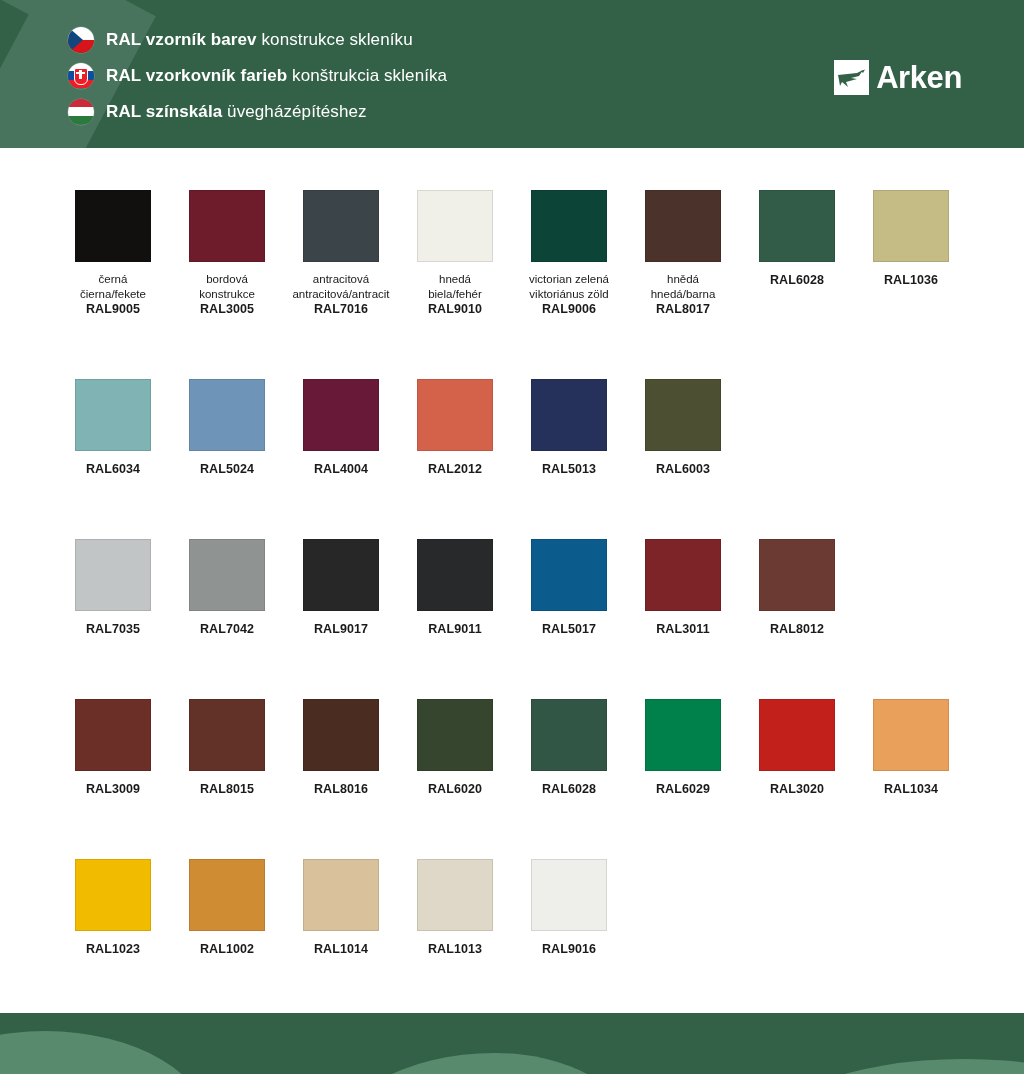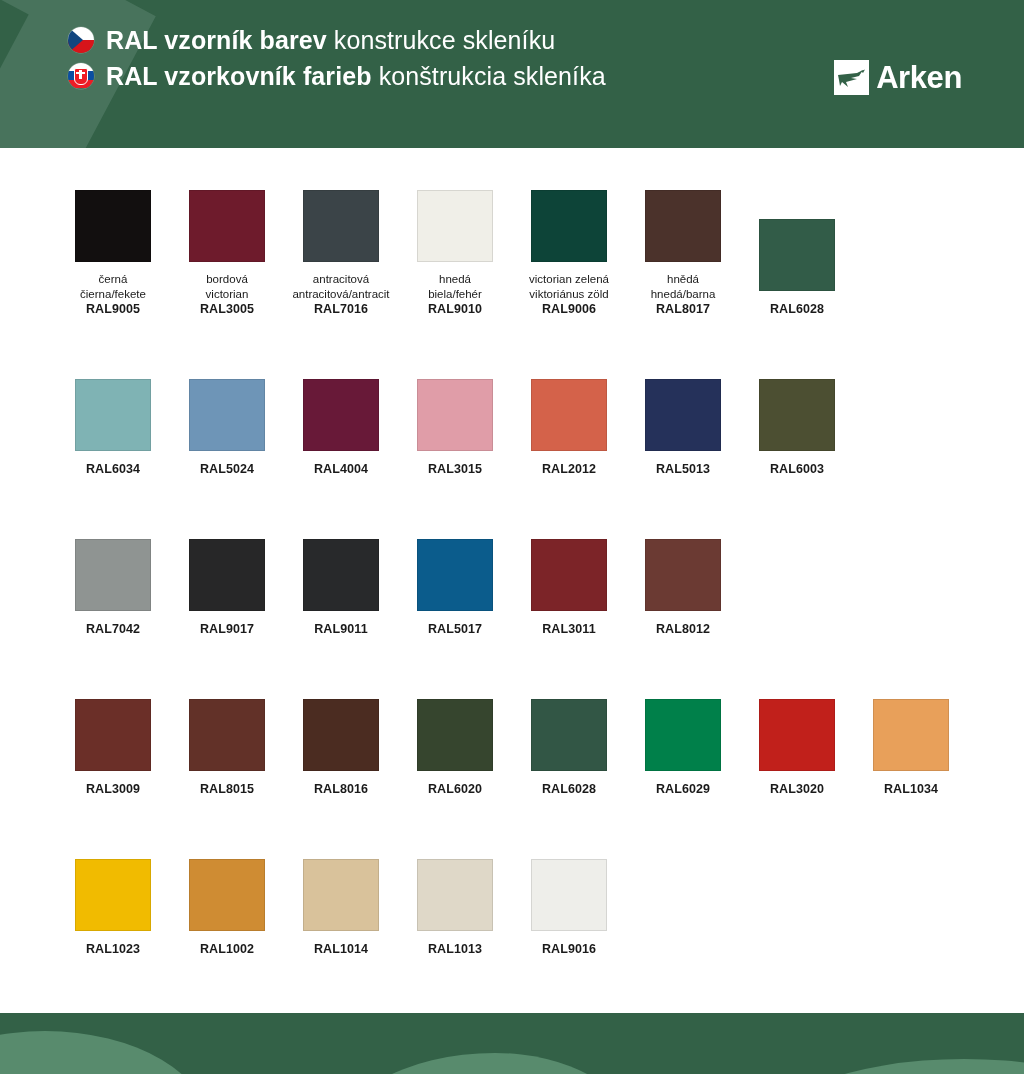--- a/index.html
+++ b/index.html
@@ -58,21 +58,21 @@
   .flag-sk .sk-crest{position:absolute;left:6px;top:5px;width:12px;height:15px;
     background:#ee1c25;border:1.4px solid #ffffff;border-radius:2px 2px 6px 6px;}
   .flag-sk .sk-cross{position:absolute;left:10.5px;top:7px;width:3px;height:9px;background:#fff;}
   .flag-sk .sk-cross:after{content:"";position:absolute;left:-3px;top:2px;width:9px;height:2px;background:#fff;}
   
   .flag-hu .hu-r{position:absolute;left:0;top:0;width:100%;height:33.4%;background:#ce2939;}
   .flag-hu .hu-w{position:absolute;left:0;top:33.4%;width:100%;height:33.3%;background:#ffffff;}
   .flag-hu .hu-g{position:absolute;left:0;top:66.7%;width:100%;height:33.3%;background:#2b7a3d;}
 
   .title-text{
-    color:#ffffff;font-size:25px;line-height:26px;
+    color:#ffffff;font-size:17px;line-height:26px;
     letter-spacing:.1px;white-space:nowrap;
   }
   .title-text b{font-weight:bold;}
   .title-text span.light{font-weight:normal;}
 
   
   .logo{
     position:absolute;right:62px;top:60px;
     display:flex;align-items:center;gap:7px;z-index:3;
   }
@@ -109,21 +109,21 @@
     margin-top:10px;width:114px;text-align:center;
     color:#1a1a1a;
   }
   .labels .l1,.labels .l2{
     font-size:11.5px;line-height:14.5px;font-weight:normal;
     white-space:nowrap;
   }
   .labels .code{
     font-size:12.5px;line-height:16px;font-weight:bold;letter-spacing:.1px;
   }
-  .row-1 .cell{min-height:0;justify-content:flex-end;}
+  .row-1 .cell{min-height:0;}
   .row-spacer-1{height:42px;}
   .row-spacer{height:62px;}
 
   
   .footer{
     position:absolute;left:0;bottom:0;width:1024px;height:61px;
     background:#336147;overflow:hidden;
   }
   .footer-wave-a{
     position:absolute;left:-120px;top:18px;width:330px;height:140px;
@@ -160,20 +160,28 @@
       <span class="flag flag-sk">
         <span class="sk-w"></span>
           <span class="sk-b"></span>
           <span class="sk-r"></span>
         <span class="sk-crest"></span>
           <span class="sk-cross"></span>
       </span>
       <span class="title-text"><b>RAL vzorkovník farieb</b><span class="light"> konštrukcia skleníka</span></span>
     </div>
 
+    <div class="title-row">
+      <span class="flag flag-hu">
+        <span class="hu-r"></span>
+          <span class="hu-w"></span>
+          <span class="hu-g"></span>
+      </span>
+      <span class="title-text"><b>RAL színskála</b><span class="light"> üvegházépítéshez</span></span>
+    </div>
 
   </div>
 
   <div class="logo">
     <span class="logo-mark">
       <svg class="bird" viewBox="0 0 29 20" xmlns="http://www.w3.org/2000/svg">
         <path d="M1 6 L20 4 L26 1 L22 7 L14 9 L20 10 L9 13 L11 18 L5 13 L3 17 L2 11 Z" fill="#336147"></path>
         <path d="M24 2 L28 0.5 L26 4 Z" fill="#336147"></path>
       </svg>
     </span>
@@ -190,21 +198,21 @@
         <div class="labels">
           <div class="l1">černá</div>
           <div class="l2">čierna/fekete</div>
           <div class="code">RAL9005</div>
         </div>
       </div>
       <div class="cell">
         <div class="swatch" style="background: rgb(110, 27, 44);"></div>
         <div class="labels">
           <div class="l1">bordová</div>
-          <div class="l2">victorian</div>
+          <div class="l2">konstrukce</div>
           <div class="code">RAL3005</div>
         </div>
       </div>
       <div class="cell">
         <div class="swatch" style="background: rgb(59, 68, 72);"></div>
         <div class="labels">
           <div class="l1">antracitová</div>
           <div class="l2">antracitová/antracit</div>
           <div class="code">RAL7016</div>
         </div>
@@ -232,20 +240,26 @@
           <div class="l2">hnedá/barna</div>
           <div class="code">RAL8017</div>
         </div>
       </div>
       <div class="cell">
         <div class="swatch" style="background: rgb(50, 92, 72);"></div>
         <div class="labels">
           <div class="code">RAL6028</div>
         </div>
       </div>
+      <div class="cell">
+        <div class="swatch" style="background: rgb(197, 187, 132);"></div>
+        <div class="labels">
+          <div class="code">RAL1036</div>
+        </div>
+      </div>
     </div>
   <div class="row-spacer"></div>
   <div class="row" id="row-1">
       <div class="cell">
         <div class="swatch" style="background: rgb(127, 179, 180);"></div>
         <div class="labels">
           <div class="code">RAL6034</div>
         </div>
       </div>
       <div class="cell">
@@ -254,46 +268,46 @@
           <div class="code">RAL5024</div>
         </div>
       </div>
       <div class="cell">
         <div class="swatch" style="background: rgb(104, 25, 56);"></div>
         <div class="labels">
           <div class="code">RAL4004</div>
         </div>
       </div>
       <div class="cell">
-        <div class="swatch" style="background: rgb(224, 157, 168);"></div>
-        <div class="labels">
-          <div class="code">RAL3015</div>
-        </div>
-      </div>
-      <div class="cell">
         <div class="swatch" style="background: rgb(212, 98, 74);"></div>
         <div class="labels">
           <div class="code">RAL2012</div>
         </div>
       </div>
       <div class="cell">
         <div class="swatch" style="background: rgb(37, 49, 90);"></div>
         <div class="labels">
           <div class="code">RAL5013</div>
         </div>
       </div>
       <div class="cell">
         <div class="swatch" style="background: rgb(76, 79, 50);"></div>
         <div class="labels">
           <div class="code">RAL6003</div>
         </div>
       </div>
     </div>
   <div class="row-spacer"></div>
   <div class="row" id="row-2">
+      <div class="cell">
+        <div class="swatch" style="background: rgb(194, 197, 197);"></div>
+        <div class="labels">
+          <div class="code">RAL7035</div>
+        </div>
+      </div>
       <div class="cell">
         <div class="swatch" style="background: rgb(143, 148, 146);"></div>
         <div class="labels">
           <div class="code">RAL7042</div>
         </div>
       </div>
       <div class="cell">
         <div class="swatch" style="background: rgb(39, 39, 40);"></div>
         <div class="labels">
           <div class="code">RAL9017</div>

